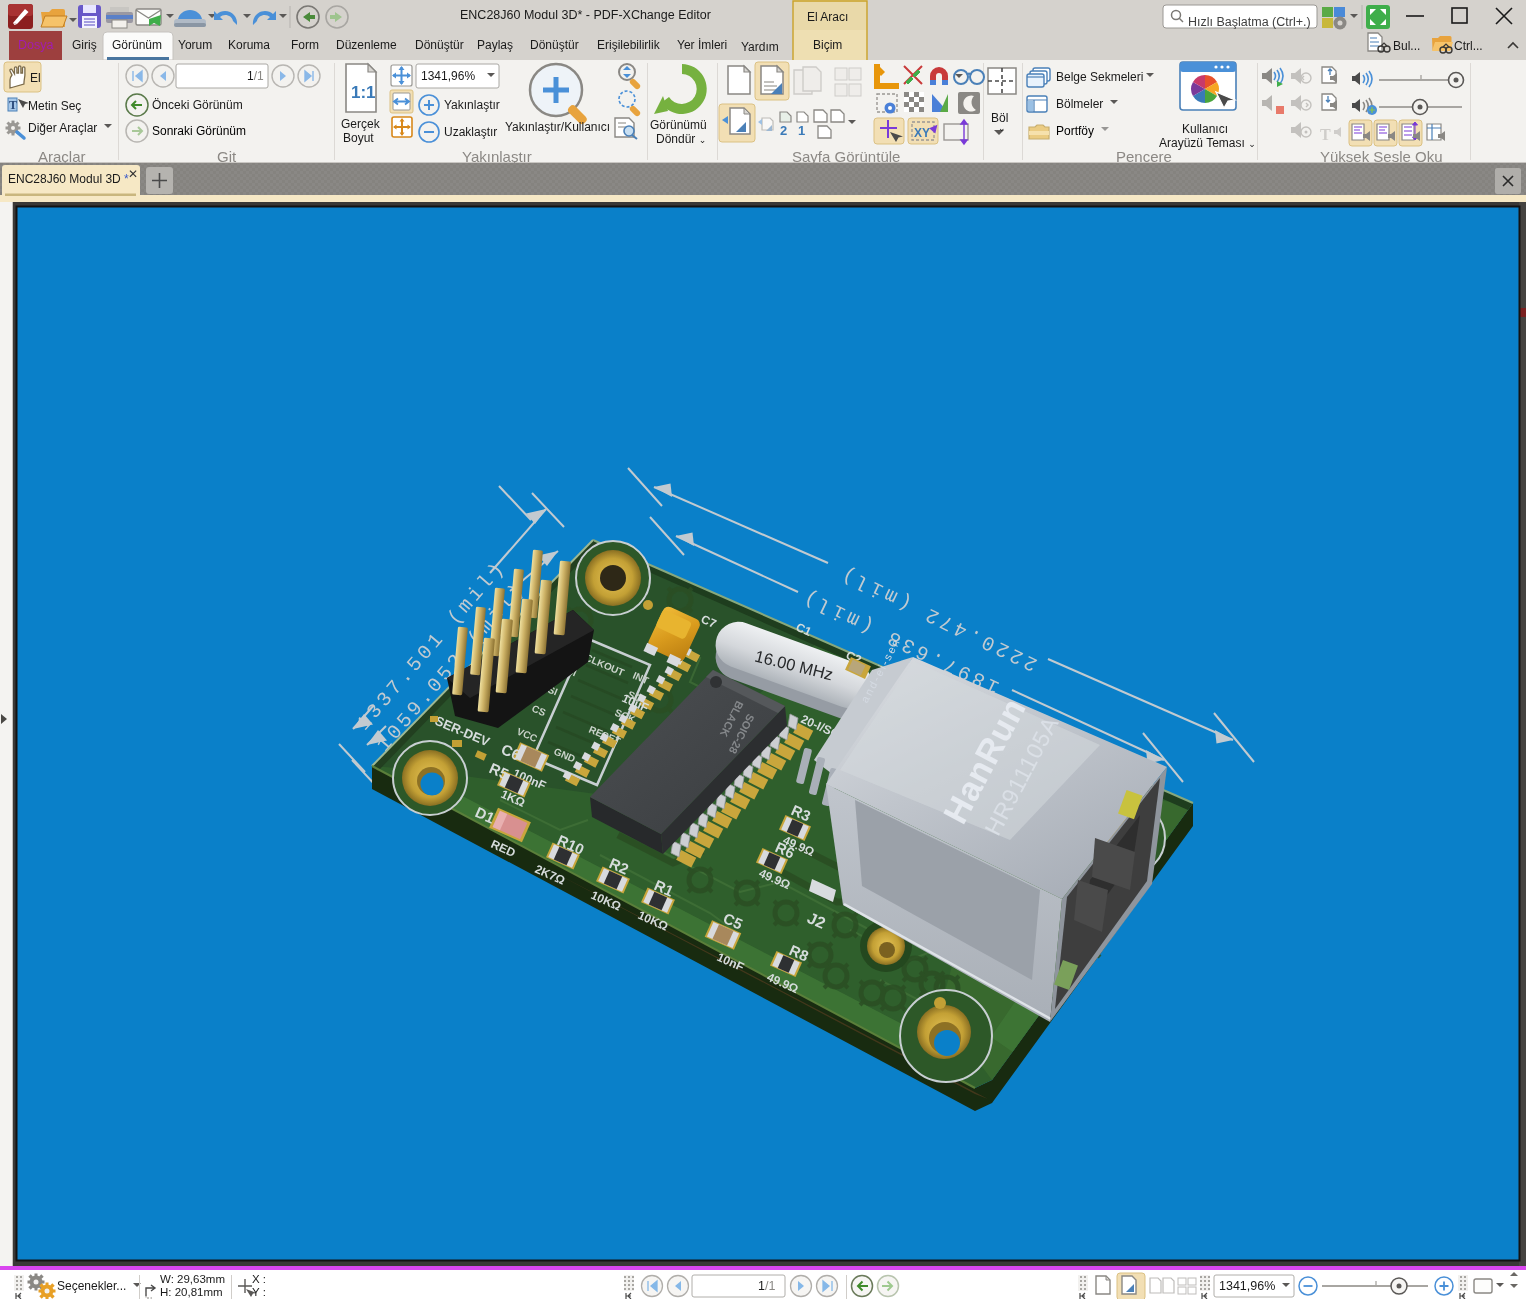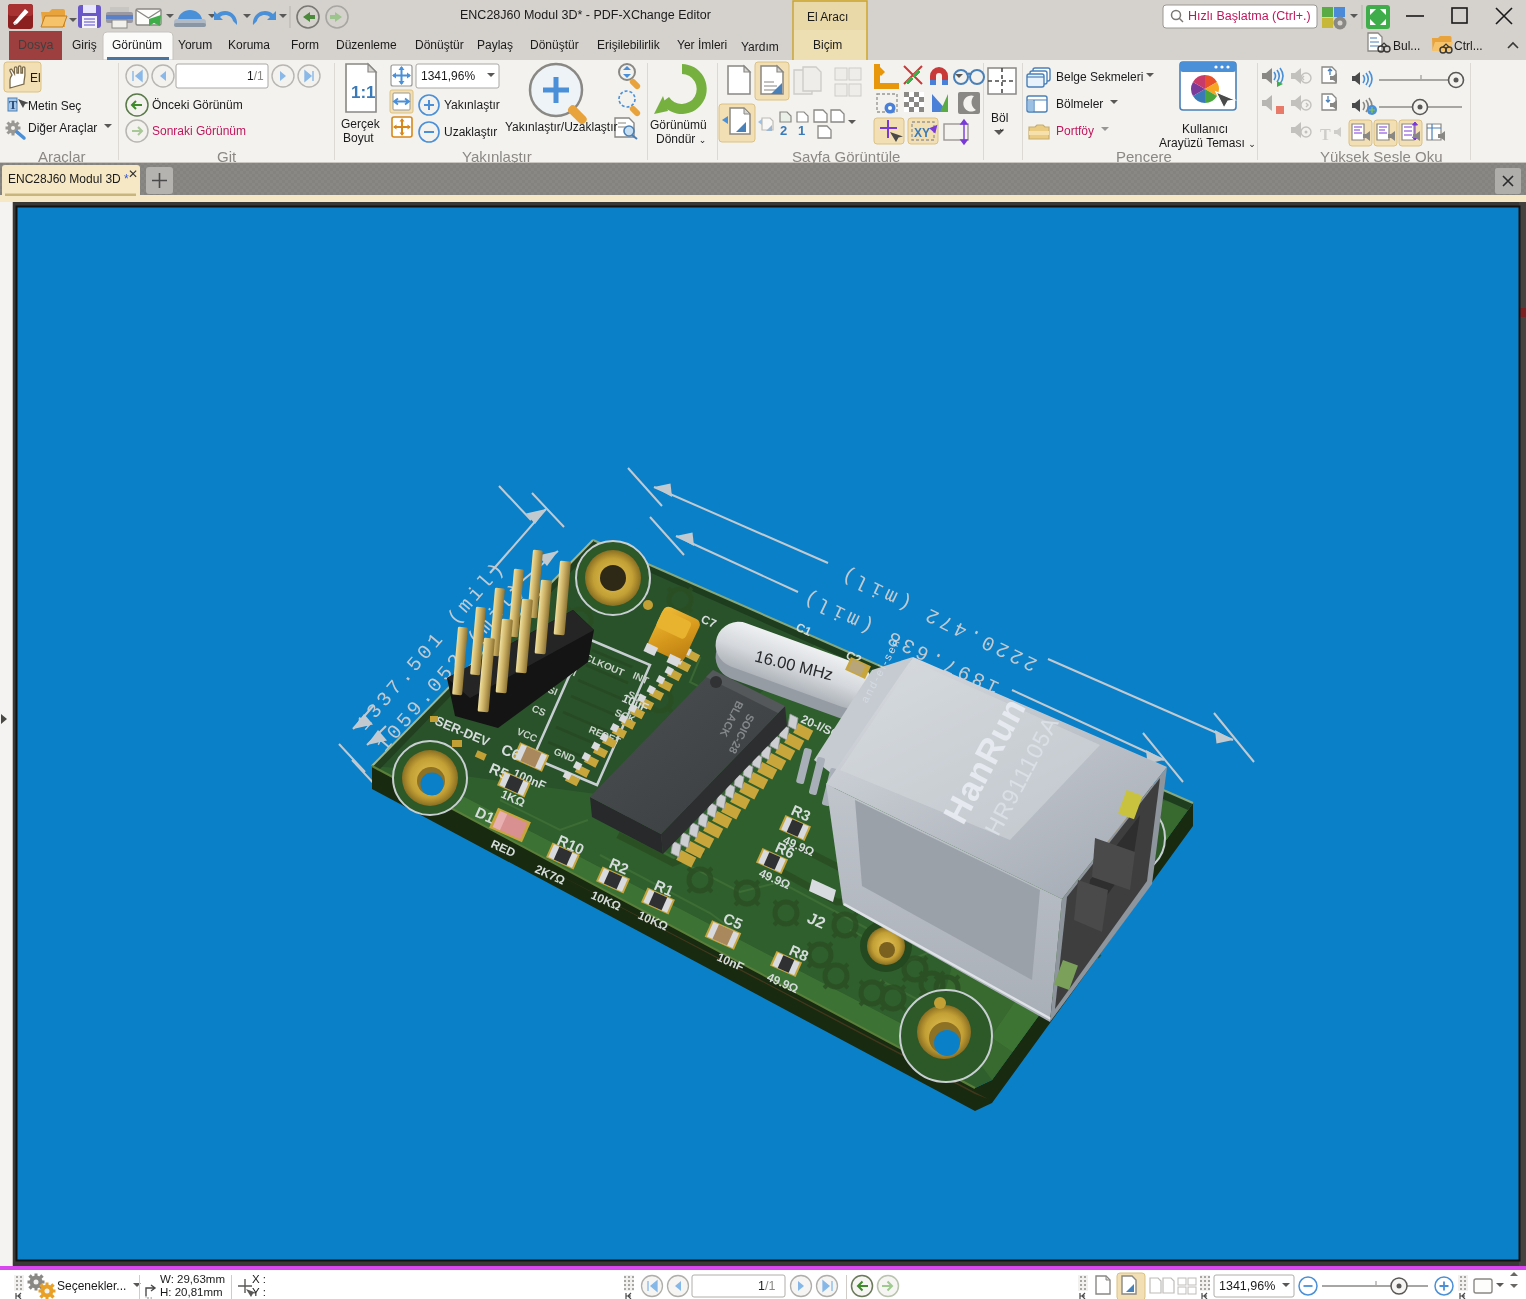--- a/index.html
+++ b/index.html
@@ -1,17 +1,17 @@
 <!DOCTYPE html>
 <html><head><meta charset="utf-8">
 <style>
 html,body{margin:0;padding:0}
 #app{position:relative;width:1526px;height:1299px;background:#d5d2cd;font-family:"Liberation Sans",sans-serif;overflow:hidden}
 .t{position:absolute;white-space:nowrap;font-size:12px;color:#1a1a1a;line-height:1}
-.g{color:#be185d}
+.g{color:#000000}
 .lbl{font-size:15px;color:#8b8884}
 .abs{position:absolute}
 </style></head>
 <body>
 <div id="app">
 
 <div class="abs" style="left:0;top:202px;width:1526px;height:1064px;background:#3a3836">
 <svg width="1526" height="1064" viewBox="0 202 1526 1064" style="position:absolute;left:0;top:0">
 <defs>
 <linearGradient id="gold" x1="0" y1="0" x2="1" y2="0">
@@ -849,24 +849,24 @@
 <rect x="0" y="195" width="1526" height="7" fill="#f6e8c5"></rect>
 <path d="M2 195v-27a3 3 0 0 1 3-3h132a3 3 0 0 1 3 3v27z" fill="#f6e8c5"></path>
 <rect x="5" y="193.5" width="131" height="2.5" fill="#c9b67e"></rect>
 <rect x="146" y="167" width="27" height="27" rx="3" fill="#b5b3af"></rect>
 <path d="M159.5 173v15M152 180.5h15" stroke="#4a4a4a" stroke-width="1.6"></path>
 <rect x="1495" y="168" width="26" height="26" rx="2" fill="#b0aeaa"></rect>
 <path d="M1503 176l10 10M1513 176l-10 10" stroke="#2a2a2a" stroke-width="1.6"></path>
 
 </svg>
 <div class="t" style="left:460px;top:9px;font-size:12.5px">ENC28J60 Modul 3D* - PDF-XChange Editor</div>
-<div class="t" style="left:1188px;top:10px;color:#be185d;font-size:12.5px">Hızlı Başlatma (Ctrl+.)</div>
+<div class="t" style="left:1188px;top:16px;color:#404040;font-size:12.5px">Hızlı Başlatma (Ctrl+.)</div>
 <div class="t" style="left:807px;top:11px">El Aracı</div>
 <div class="t" style="left:813px;top:39px">Biçim</div>
-<div class="t" style="left:18px;top:39px;color:#404040;font-size:12.5px">Dosya</div>
+<div class="t" style="left:18px;top:39px;color:#a21caf;font-size:12.5px">Dosya</div>
 <div class="t" style="left:72px;top:39px">Giriş</div>
 <div class="t" style="left:112px;top:39px">Görünüm</div>
 <div class="t" style="left:178px;top:39px">Yorum</div>
 <div class="t" style="left:228px;top:39px">Koruma</div>
 <div class="t" style="left:291px;top:39px">Form</div>
 <div class="t" style="left:336px;top:39px">Düzenleme</div>
 <div class="t" style="left:415px;top:39px">Dönüştür</div>
 <div class="t" style="left:477px;top:39px">Paylaş</div>
 <div class="t" style="left:530px;top:39px">Dönüştür</div>
 <div class="t" style="left:597px;top:39px">Erişilebilirlik</div>
@@ -880,21 +880,21 @@
 <div class="t lbl" style="left:38px;top:149px">Araçlar</div>
 <div class="t" style="left:247px;top:70px">1<span style="color:#8a8884">/1</span></div>
 <div class="t" style="left:152px;top:99px">Önceki Görünüm</div>
 <div class="t g" style="left:152px;top:125px">Sonraki Görünüm</div>
 <div class="t lbl" style="left:217px;top:149px">Git</div>
 <div class="t" style="left:341px;top:118px">Gerçek</div>
 <div class="t" style="left:343px;top:132px">Boyut</div>
 <div class="t" style="left:421px;top:70px">1341,96%</div>
 <div class="t" style="left:444px;top:99px">Yakınlaştır</div>
 <div class="t" style="left:444px;top:126px">Uzaklaştır</div>
-<div class="t" style="left:505px;top:121px">Yakınlaştır/Uzaklaştır</div>
+<div class="t" style="left:505px;top:121px">Yakınlaştır/Kullanıcı</div>
 <div class="t lbl" style="left:462px;top:149px">Yakınlaştır</div>
 <div class="t" style="left:650px;top:119px">Görünümü</div>
 <div class="t" style="left:656px;top:133px">Döndür <span style="font-size:9px">⌄</span></div>
 <div class="t" style="left:991px;top:112px">Böl</div>
 <div class="t" style="left:998px;top:124px;font-size:9px">⌄</div>
 <div class="t lbl" style="left:792px;top:149px">Sayfa Görüntüle</div>
 <div class="t" style="left:1056px;top:71px">Belge Sekmeleri</div>
 <div class="t" style="left:1056px;top:98px">Bölmeler</div>
 <div class="t g" style="left:1056px;top:125px">Portföy</div>
 <div class="t" style="left:1182px;top:123px">Kullanıcı</div>

